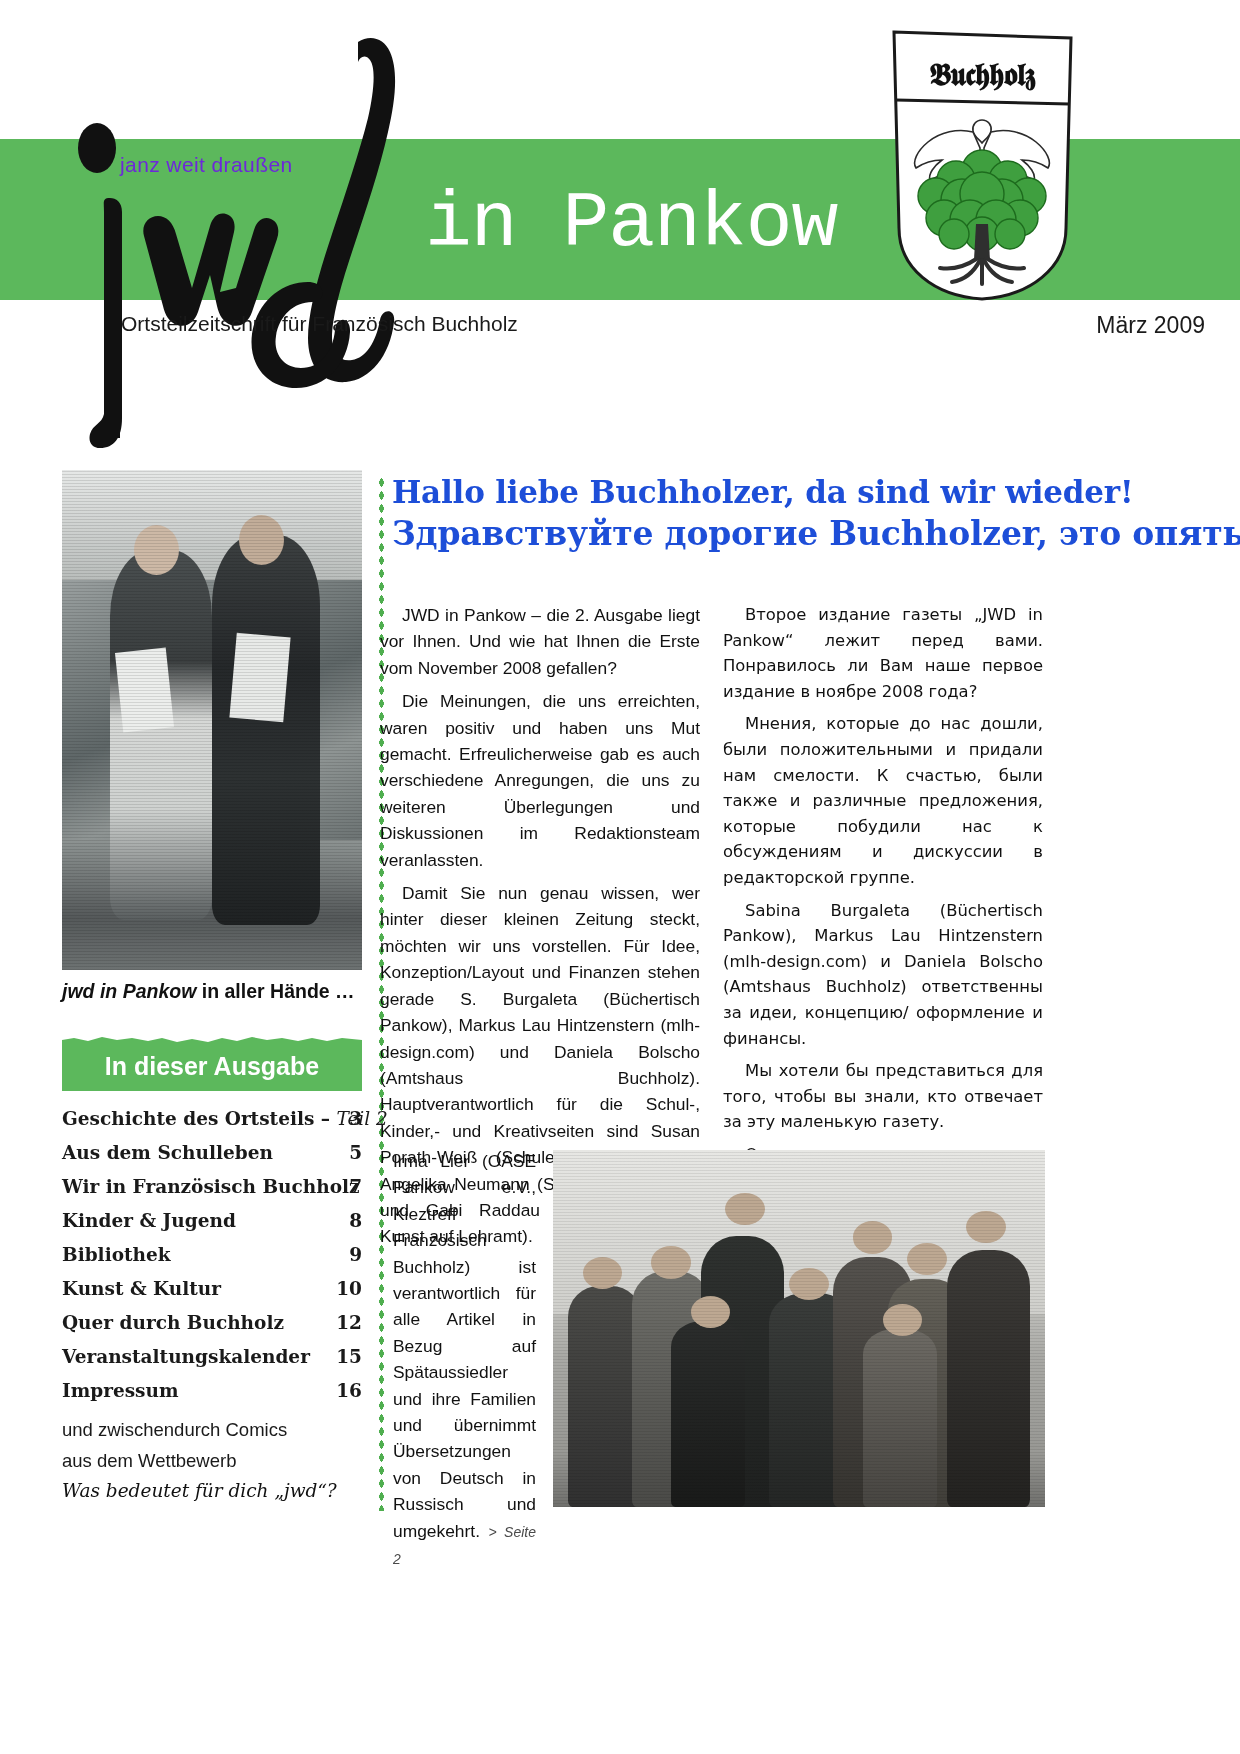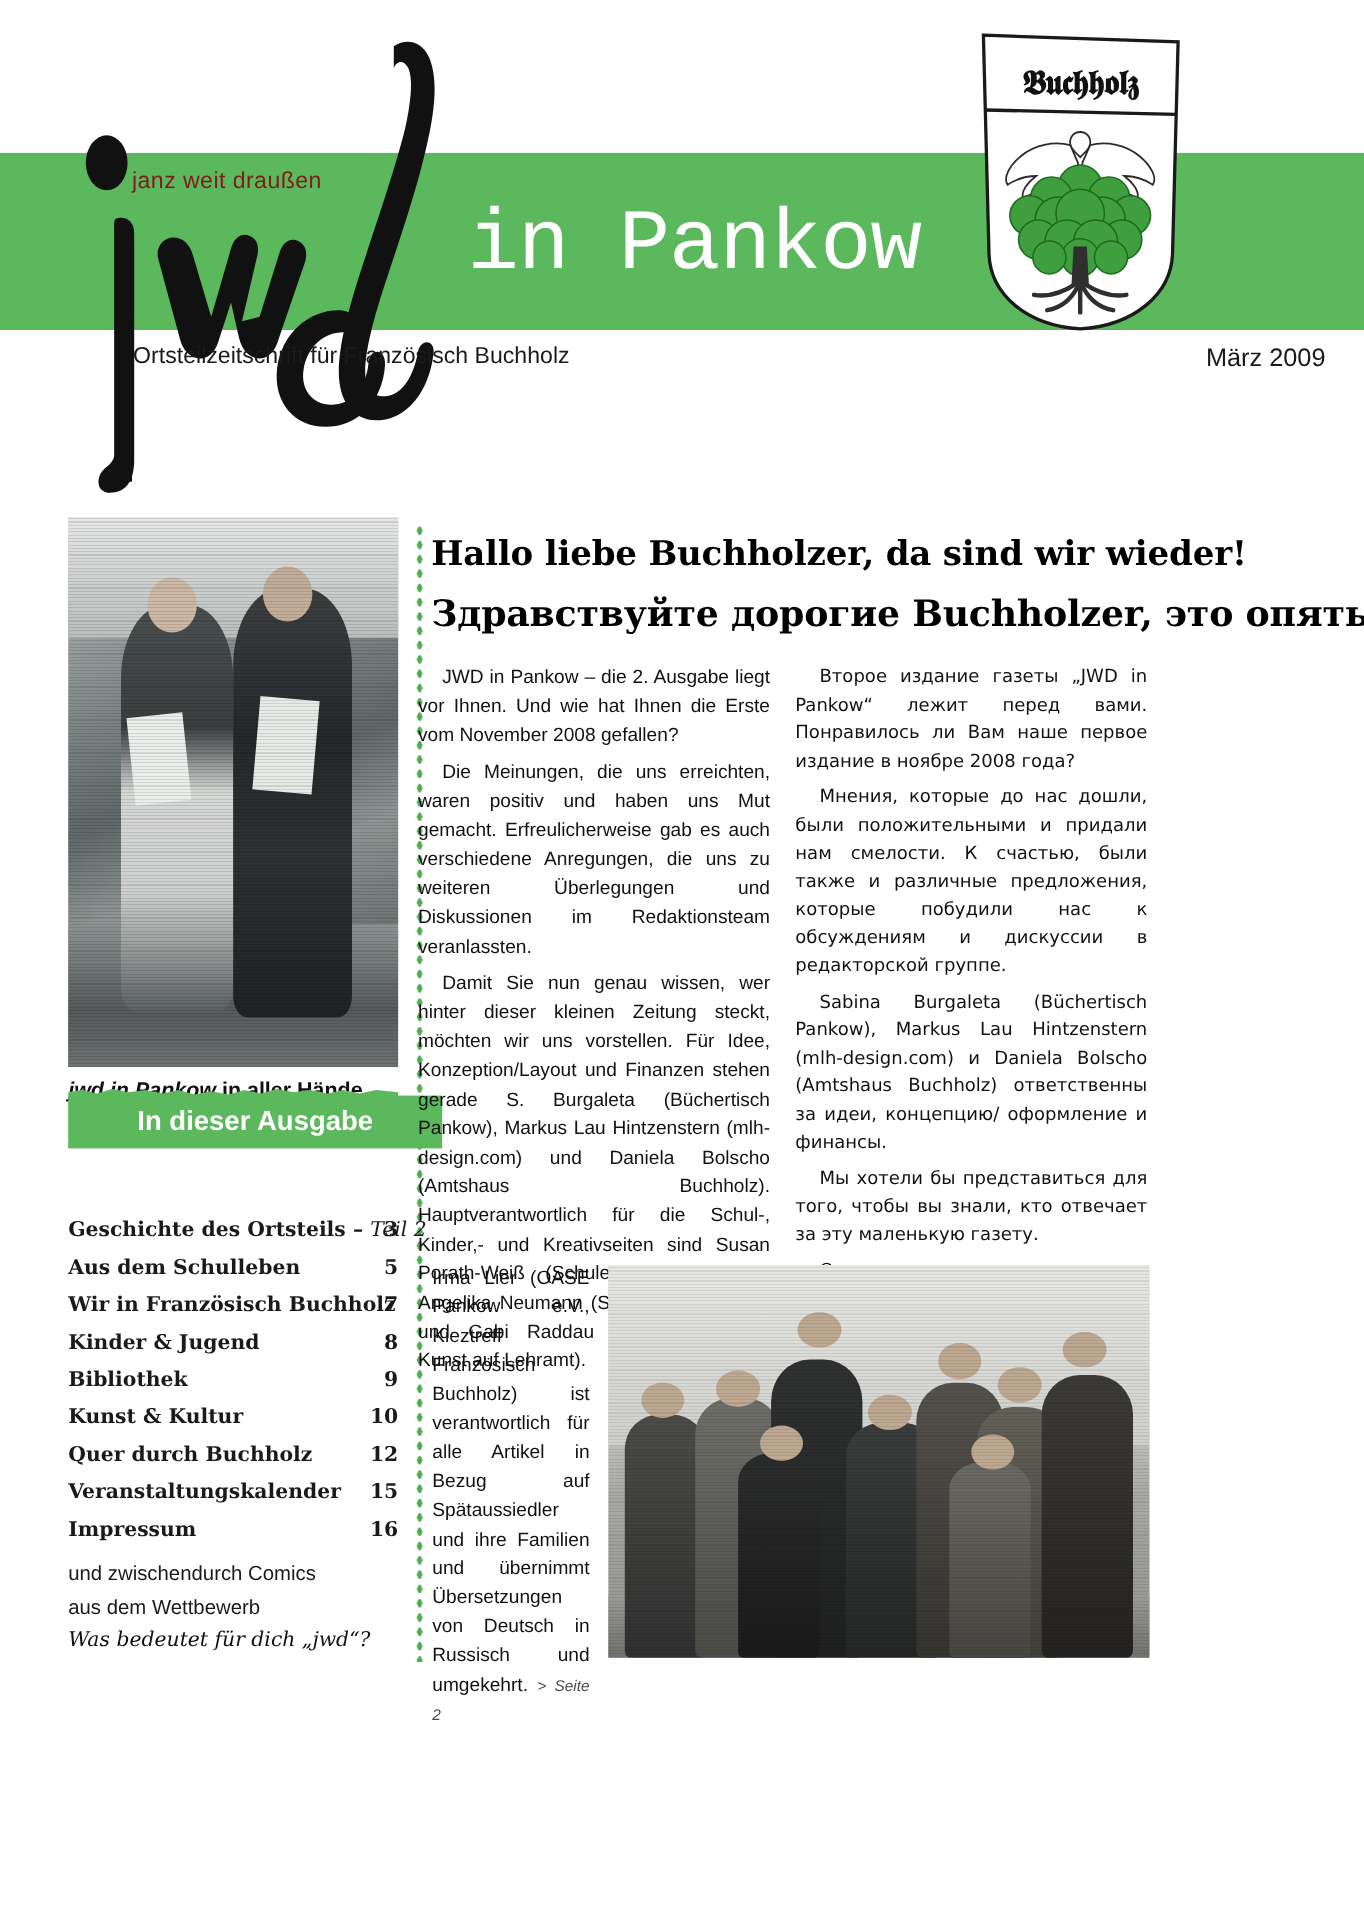--- a/index.html
+++ b/index.html
@@ -17,21 +17,21 @@
     position:absolute;left:0;top:139px;width:1240px;height:161px;
     background:#5cb85c;
   }
   .logo-jwd{
     position:absolute;left:40px;top:20px;width:520px;height:430px;
     pointer-events:none;
   }
   .logo-jwd svg{display:block;}
   .tagline{
     position:absolute;left:120px;top:153px;
-    font-size:21px;color:#7f1d1d;letter-spacing:.4px;
+    font-size:21px;color:#6d28d9;letter-spacing:.4px;
     font-family:"Liberation Sans", sans-serif;
     white-space:nowrap;
   }
   .in-pankow{
     position:absolute;left:425px;top:185px;
     font-size:78px;line-height:78px;color:#ffffff;
     font-family:Liberation Mono, monospace;
     font-weight:400;letter-spacing:-1px;white-space:nowrap;
   }
   .subtitle{
@@ -43,23 +43,22 @@
     font-size:23px;color:#1a1a1a;white-space:nowrap;
   }
 
   
   .crest{position:absolute;left:890px;top:28px;width:185px;height:275px;}
 
   
   .headlines{position:absolute;left:392px;top:472px;width:650px;}
   .hl{
     font-family:"DejaVu Serif","Liberation Serif",serif;
-    font-weight:700;color:#000000;
+    font-weight:700;color:#1d4ed8;
     white-space:nowrap;
-    margin-top:12px;
   }
   .hl1{font-size:31px;line-height:40px;letter-spacing:-.2px;}
   .hl2{font-size:31px;line-height:44px;letter-spacing:-.2px;}
   .hl3{font-size:33px;line-height:44px;letter-spacing:-.2px;}
 
   
   .dotrule{
     position:absolute;left:378px;top:476px;width:7px;height:1035px;
     background-image:radial-gradient(#4fae4f 45%, transparent 46%);
     background-size:7px 13px;background-repeat:repeat-y;
@@ -96,21 +95,21 @@
   .caption{
     position:absolute;left:62px;top:980px;width:320px;
     font-size:19.5px;color:#111;white-space:nowrap;
     font-family:"Liberation Sans", sans-serif;
   }
   .caption .it{font-style:italic;font-weight:700;}
   .caption .bd{font-weight:700;}
 
   
   .toc-head{
-    position:absolute;left:62px;top:996px;width:340px;height:48px;
+    position:absolute;left:62px;top:1043px;width:300px;height:48px;
     background:#5cb85c;color:#fff;
   }
   .toc-head .torn{
     position:absolute;left:0;top:-7px;width:300px;height:9px;display:block;
   }
   .toc-head-label{
     position:absolute;left:0;right:0;top:9px;text-align:center;
     font-size:25px;font-weight:700;color:#fff;
     font-family:"Liberation Sans", sans-serif;
   }

